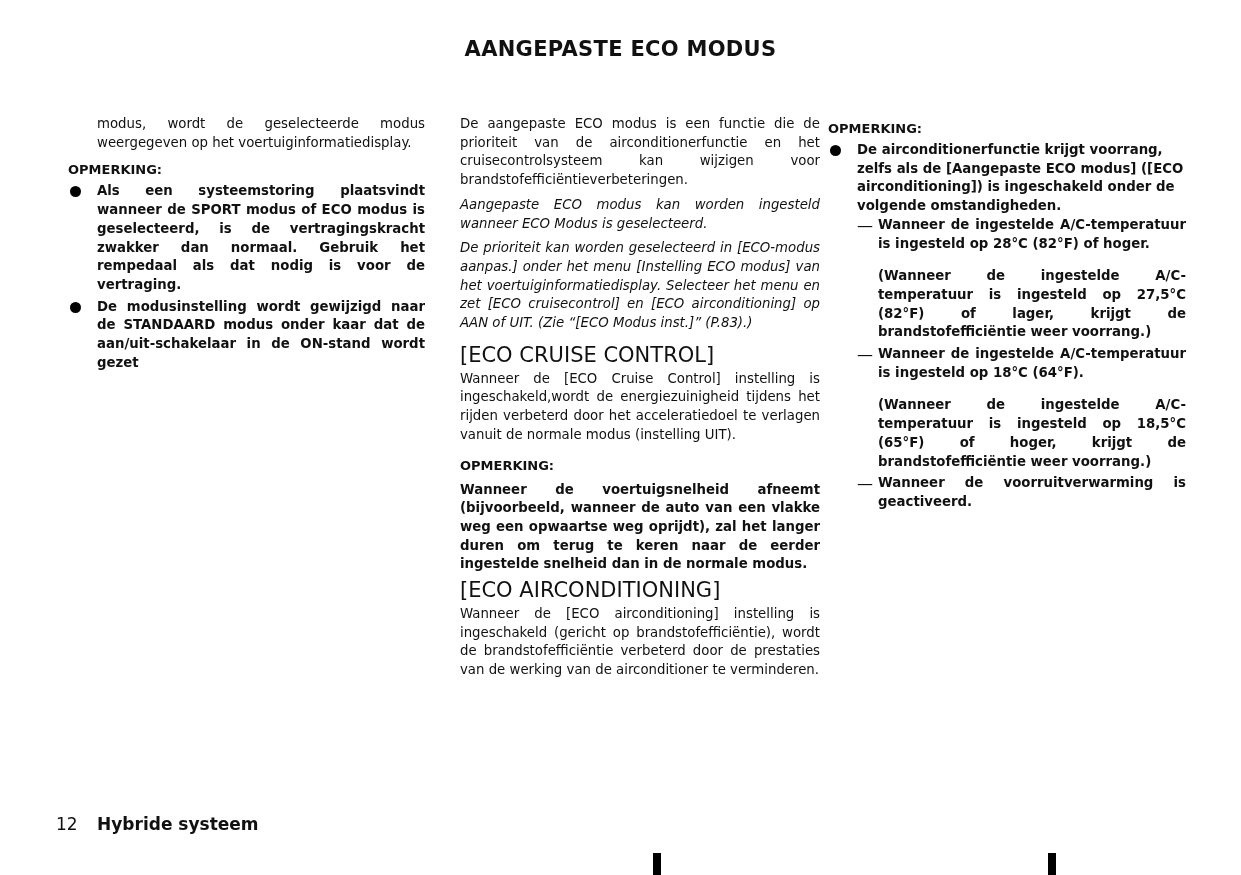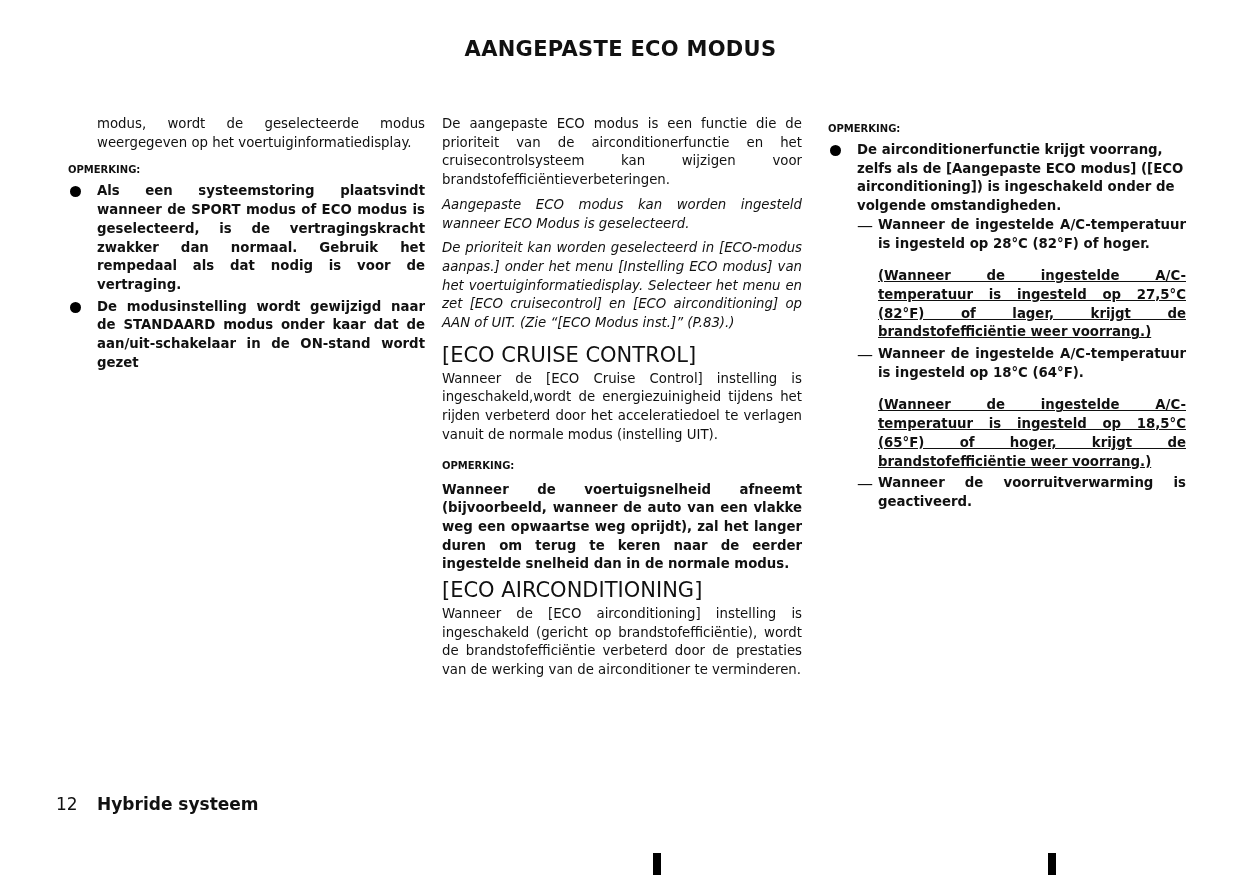--- a/index.html
+++ b/index.html
@@ -2,34 +2,34 @@
 <html><head>
 <meta charset="utf-8">
 <style>
   html, body { margin: 0; padding: 0; background: #ffffff; }
   body { width: 1241px; height: 875px; position: relative; overflow: hidden;
          font-family: "DejaVu Sans", "Liberation Sans", sans-serif; color: #111; }
   .page-title { position: absolute; left: 0; width: 1241px; top: 37px; text-align: center;
                 font-weight: bold; font-size: 21px; letter-spacing: 0.3px; }
   .col { position: absolute; top: 115px; }
   .col1 { left: 68px; width: 357px; }
-  .col2 { left: 442px; width: 360px; }
+  .col2 { left: 460px; width: 360px; }
   .col3 { left: 828px; width: 358px; }
   p { margin: 0; font-size: 13.3px; line-height: 18.7px; text-align: justify; }
   .indent { padding-left: 29px; }
-  .note-label { font-weight: bold; font-size: 10px; margin-top: 9px; line-height: 18px; }
+  .note-label { font-weight: bold; font-size: 13px; margin-top: 9px; line-height: 18px; }
   .bold { font-weight: bold; }
   .bullet { position: relative; padding-left: 29px; margin-top: 3px; }
   .bullet .dot { position: absolute; left: 2px; top: 4px; width: 11px; height: 11px; border-radius: 50%; background: #000; }
   .dash { position: relative; padding-left: 21px; margin-top: 0px; }
   .dash .d { position: absolute; left: 0; top: 0; }
-  .sub-para { padding-left: 21px; margin-top: 14px; text-decoration: underline; }
+  .sub-para { padding-left: 21px; margin-top: 14px; }
   .section-heading { font-size: 21px; line-height: 24px; margin-top: 10px; margin-bottom: 3px; }
   .gap { margin-top: 6px; font-style: italic; }
-  .footer { position: absolute; left: 56px; top: 794px; font-size: 17px; }
+  .footer { position: absolute; left: 56px; top: 814px; font-size: 17px; }
   .footer .num { margin-right: 14px; }
   .footer .sec { font-weight: bold; }
   .mark { position: absolute; top: 853px; width: 8px; height: 22px; background: #000; }
 </style>
 </head>
 <body>
 
 <div class="page-title">AANGEPASTE ECO MODUS</div>
 
 <div class="col col1">

